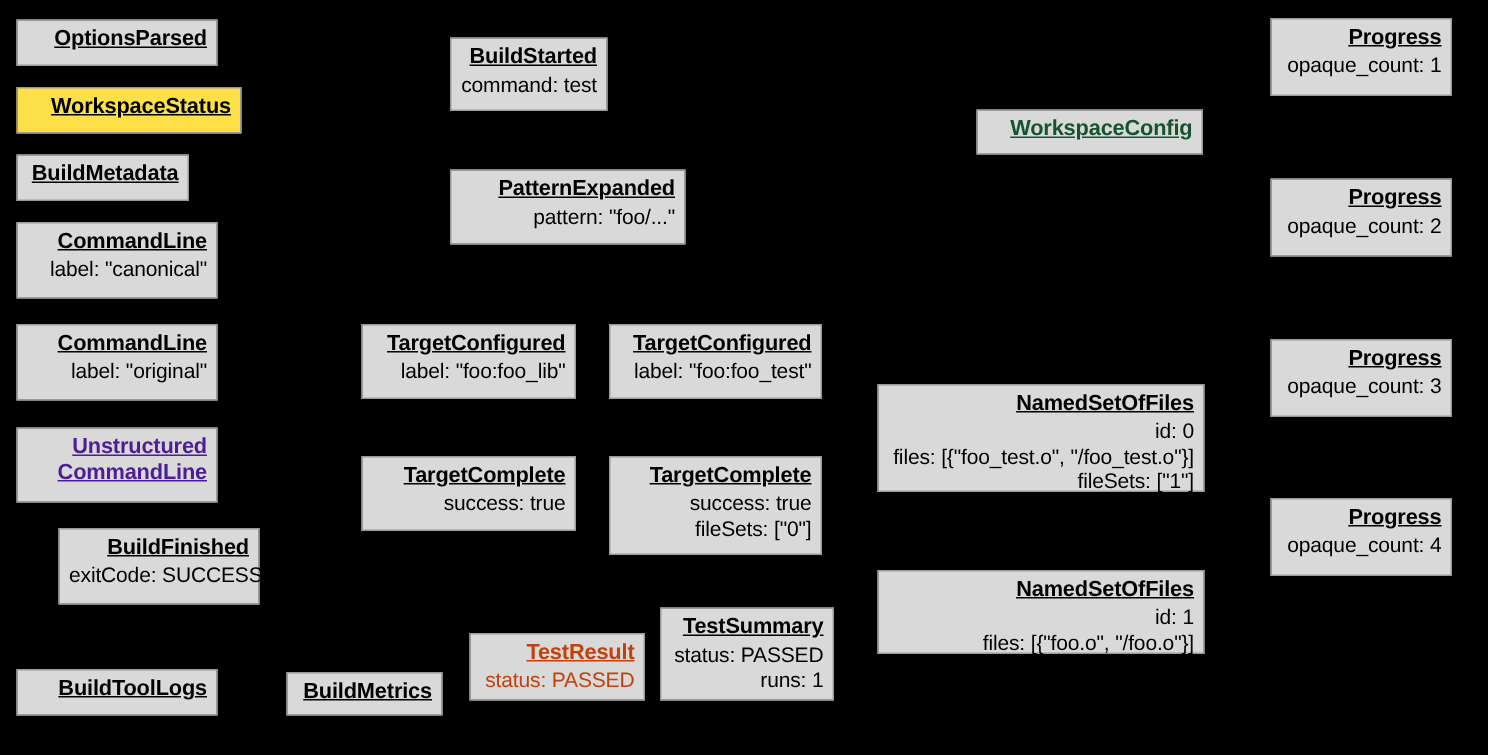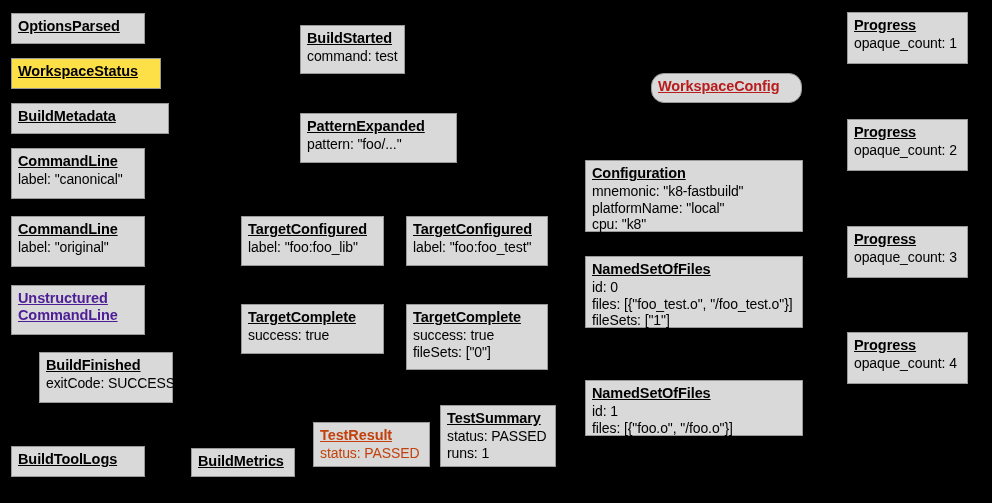--- a/index.html
+++ b/index.html
@@ -10,20 +10,21 @@
   }
   body {
     font-family: "Liberation Sans", sans-serif;
   }
   #canvas {
     position: relative;
     width: 992px;
     height: 503px;
     background: #000000;
     overflow: hidden;
+    text-align: right;
   }
   .node {
     position: absolute;
     box-sizing: border-box;
     background: #d9d9d9;
     border: 1px solid #9a9a9a;
     color: #000000;
     padding: 4px 6px 5px 6px;
     line-height: 1.18;
   }
@@ -54,21 +55,21 @@
 <div id="canvas" style="background: rgb(0, 0, 0);">
 
 <div class="node" style="left: 11px; top: 13px; width: 134px; height: 31px; background: rgb(217, 217, 217); border-color: rgb(154, 154, 154); color: rgb(0, 0, 0);">
       <span class="node-title">OptionsParsed</span>
       <span class="node-fields"></span>
     </div>
     <div class="node" style="left: 11px; top: 58px; width: 150px; height: 31px; background: #fde047; border-color: rgb(154, 154, 154); color: rgb(0, 0, 0);">
       <span class="node-title">WorkspaceStatus</span>
       <span class="node-fields"></span>
     </div>
-    <div class="node" style="left: 11px; top: 103px; width: 158px; height: 31px; background: rgb(217, 217, 217); border-color: rgb(154, 154, 154); color: rgb(0, 0, 0);">
+    <div class="node" style="left: 11px; top: 103px; width: 115px; height: 31px; background: rgb(217, 217, 217); border-color: rgb(154, 154, 154); color: rgb(0, 0, 0);">
       <span class="node-title">BuildMetadata</span>
       <span class="node-fields"></span>
     </div>
     <div class="node" style="left: 11px; top: 148px; width: 134px; height: 51px; background: rgb(217, 217, 217); border-color: rgb(154, 154, 154); color: rgb(0, 0, 0);">
       <span class="node-title">CommandLine</span>
       <span class="node-fields">
         <span class="node-field">label: "canonical"</span>
       </span>
     </div>
     <div class="node" style="left: 11px; top: 216px; width: 134px; height: 51px; background: rgb(217, 217, 217); border-color: rgb(154, 154, 154); color: rgb(0, 0, 0);">
@@ -139,31 +140,23 @@
         <span class="node-field">status: PASSED</span>
       </span>
     </div>
     <div class="node" style="left: 440px; top: 405px; width: 116px; height: 62px; background: rgb(217, 217, 217); border-color: rgb(154, 154, 154); color: rgb(0, 0, 0);">
       <span class="node-title">TestSummary</span>
       <span class="node-fields">
         <span class="node-field">status: PASSED</span>
         <span class="node-field">runs: 1</span>
       </span>
     </div>
-    <div class="node" style="left: 651px; top: 73px; width: 151px; height: 30px; background: rgb(217, 217, 217); border-color: rgb(154, 154, 154); color: #b91c1c; border-radius: 13px;">
+    <div class="node" style="left: 651px; top: 73px; width: 151px; height: 30px; background: rgb(217, 217, 217); border-color: rgb(154, 154, 154); color: #14532d;">
       <span class="node-title">WorkspaceConfig</span>
       <span class="node-fields"></span>
-    </div>
-    <div class="node" style="left: 585px; top: 160px; width: 218px; height: 72px; background: rgb(217, 217, 217); border-color: rgb(154, 154, 154); color: rgb(0, 0, 0);">
-      <span class="node-title">Configuration</span>
-      <span class="node-fields">
-        <span class="node-field">mnemonic: "k8-fastbuild"</span>
-        <span class="node-field">platformName: "local"</span>
-        <span class="node-field">cpu: "k8"</span>
-      </span>
     </div>
     <div class="node" style="left: 585px; top: 256px; width: 218px; height: 72px; background: rgb(217, 217, 217); border-color: rgb(154, 154, 154); color: rgb(0, 0, 0);">
       <span class="node-title">NamedSetOfFiles</span>
       <span class="node-fields">
         <span class="node-field">id: 0</span>
         <span class="node-field">files: [{"foo_test.o", "/foo_test.o"}]</span>
         <span class="node-field">fileSets: ["1"]</span>
       </span>
     </div>
     <div class="node" style="left: 585px; top: 380px; width: 218px; height: 56px; background: rgb(217, 217, 217); border-color: rgb(154, 154, 154); color: rgb(0, 0, 0);">

